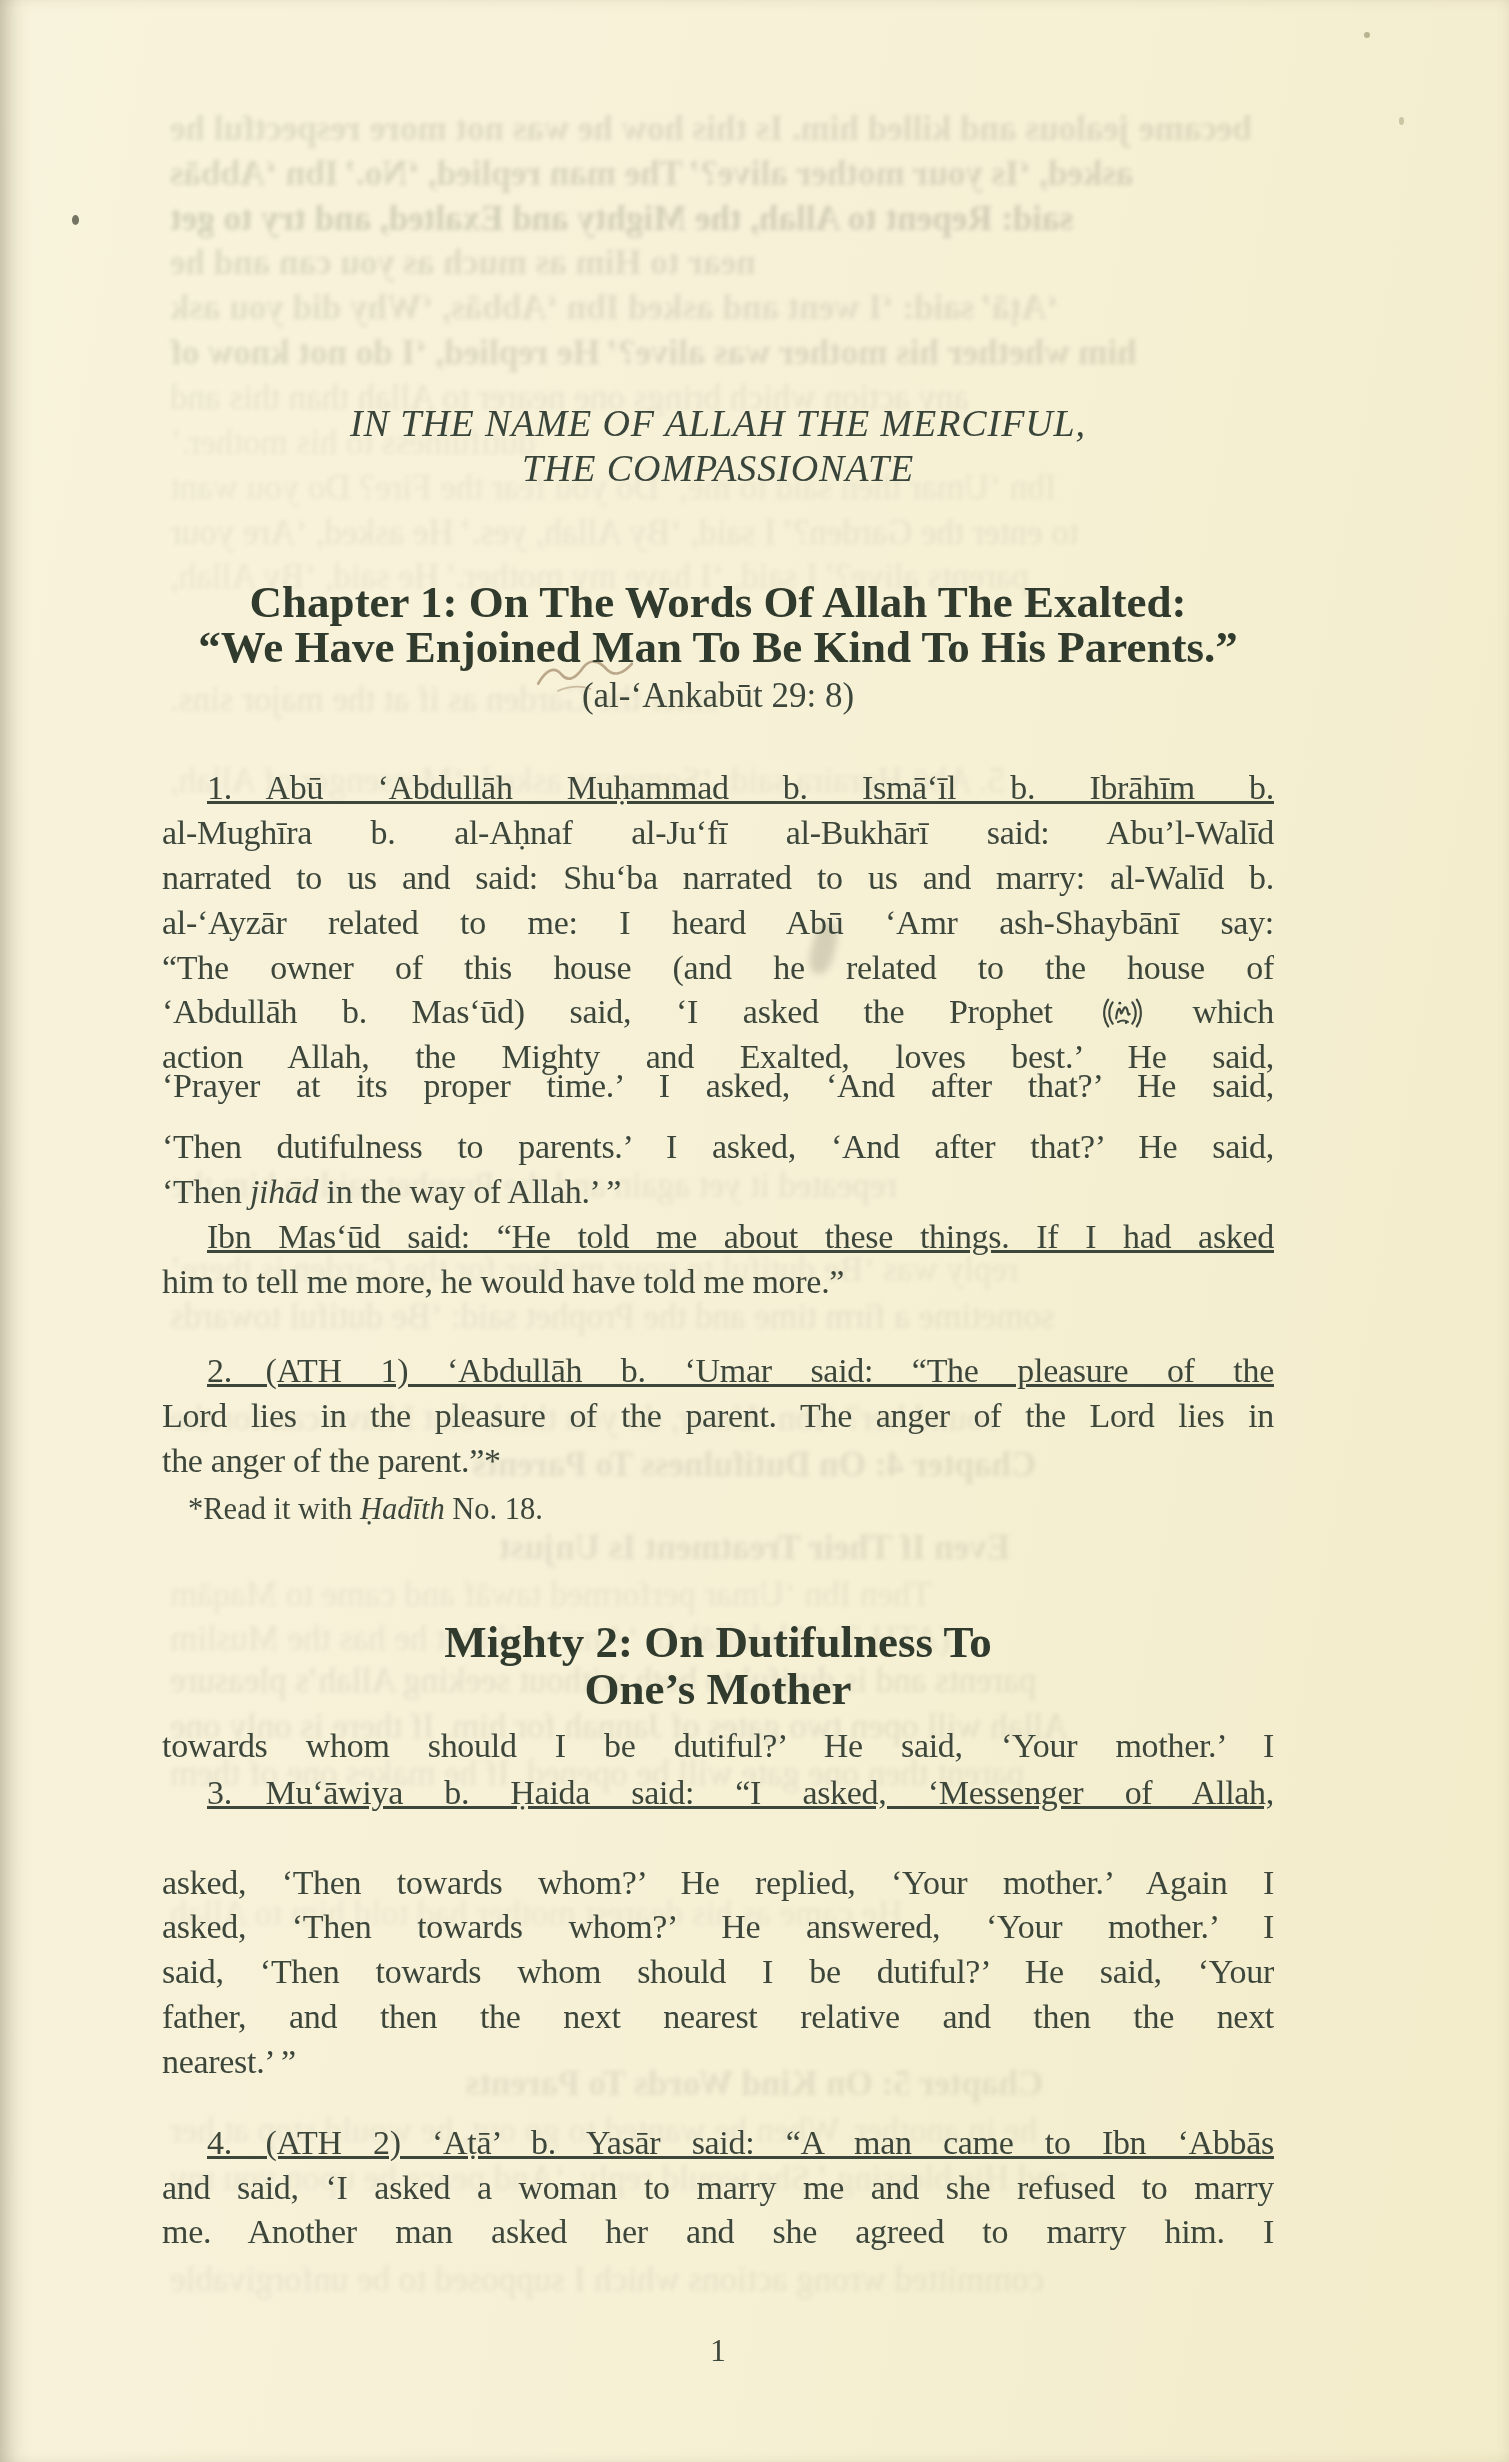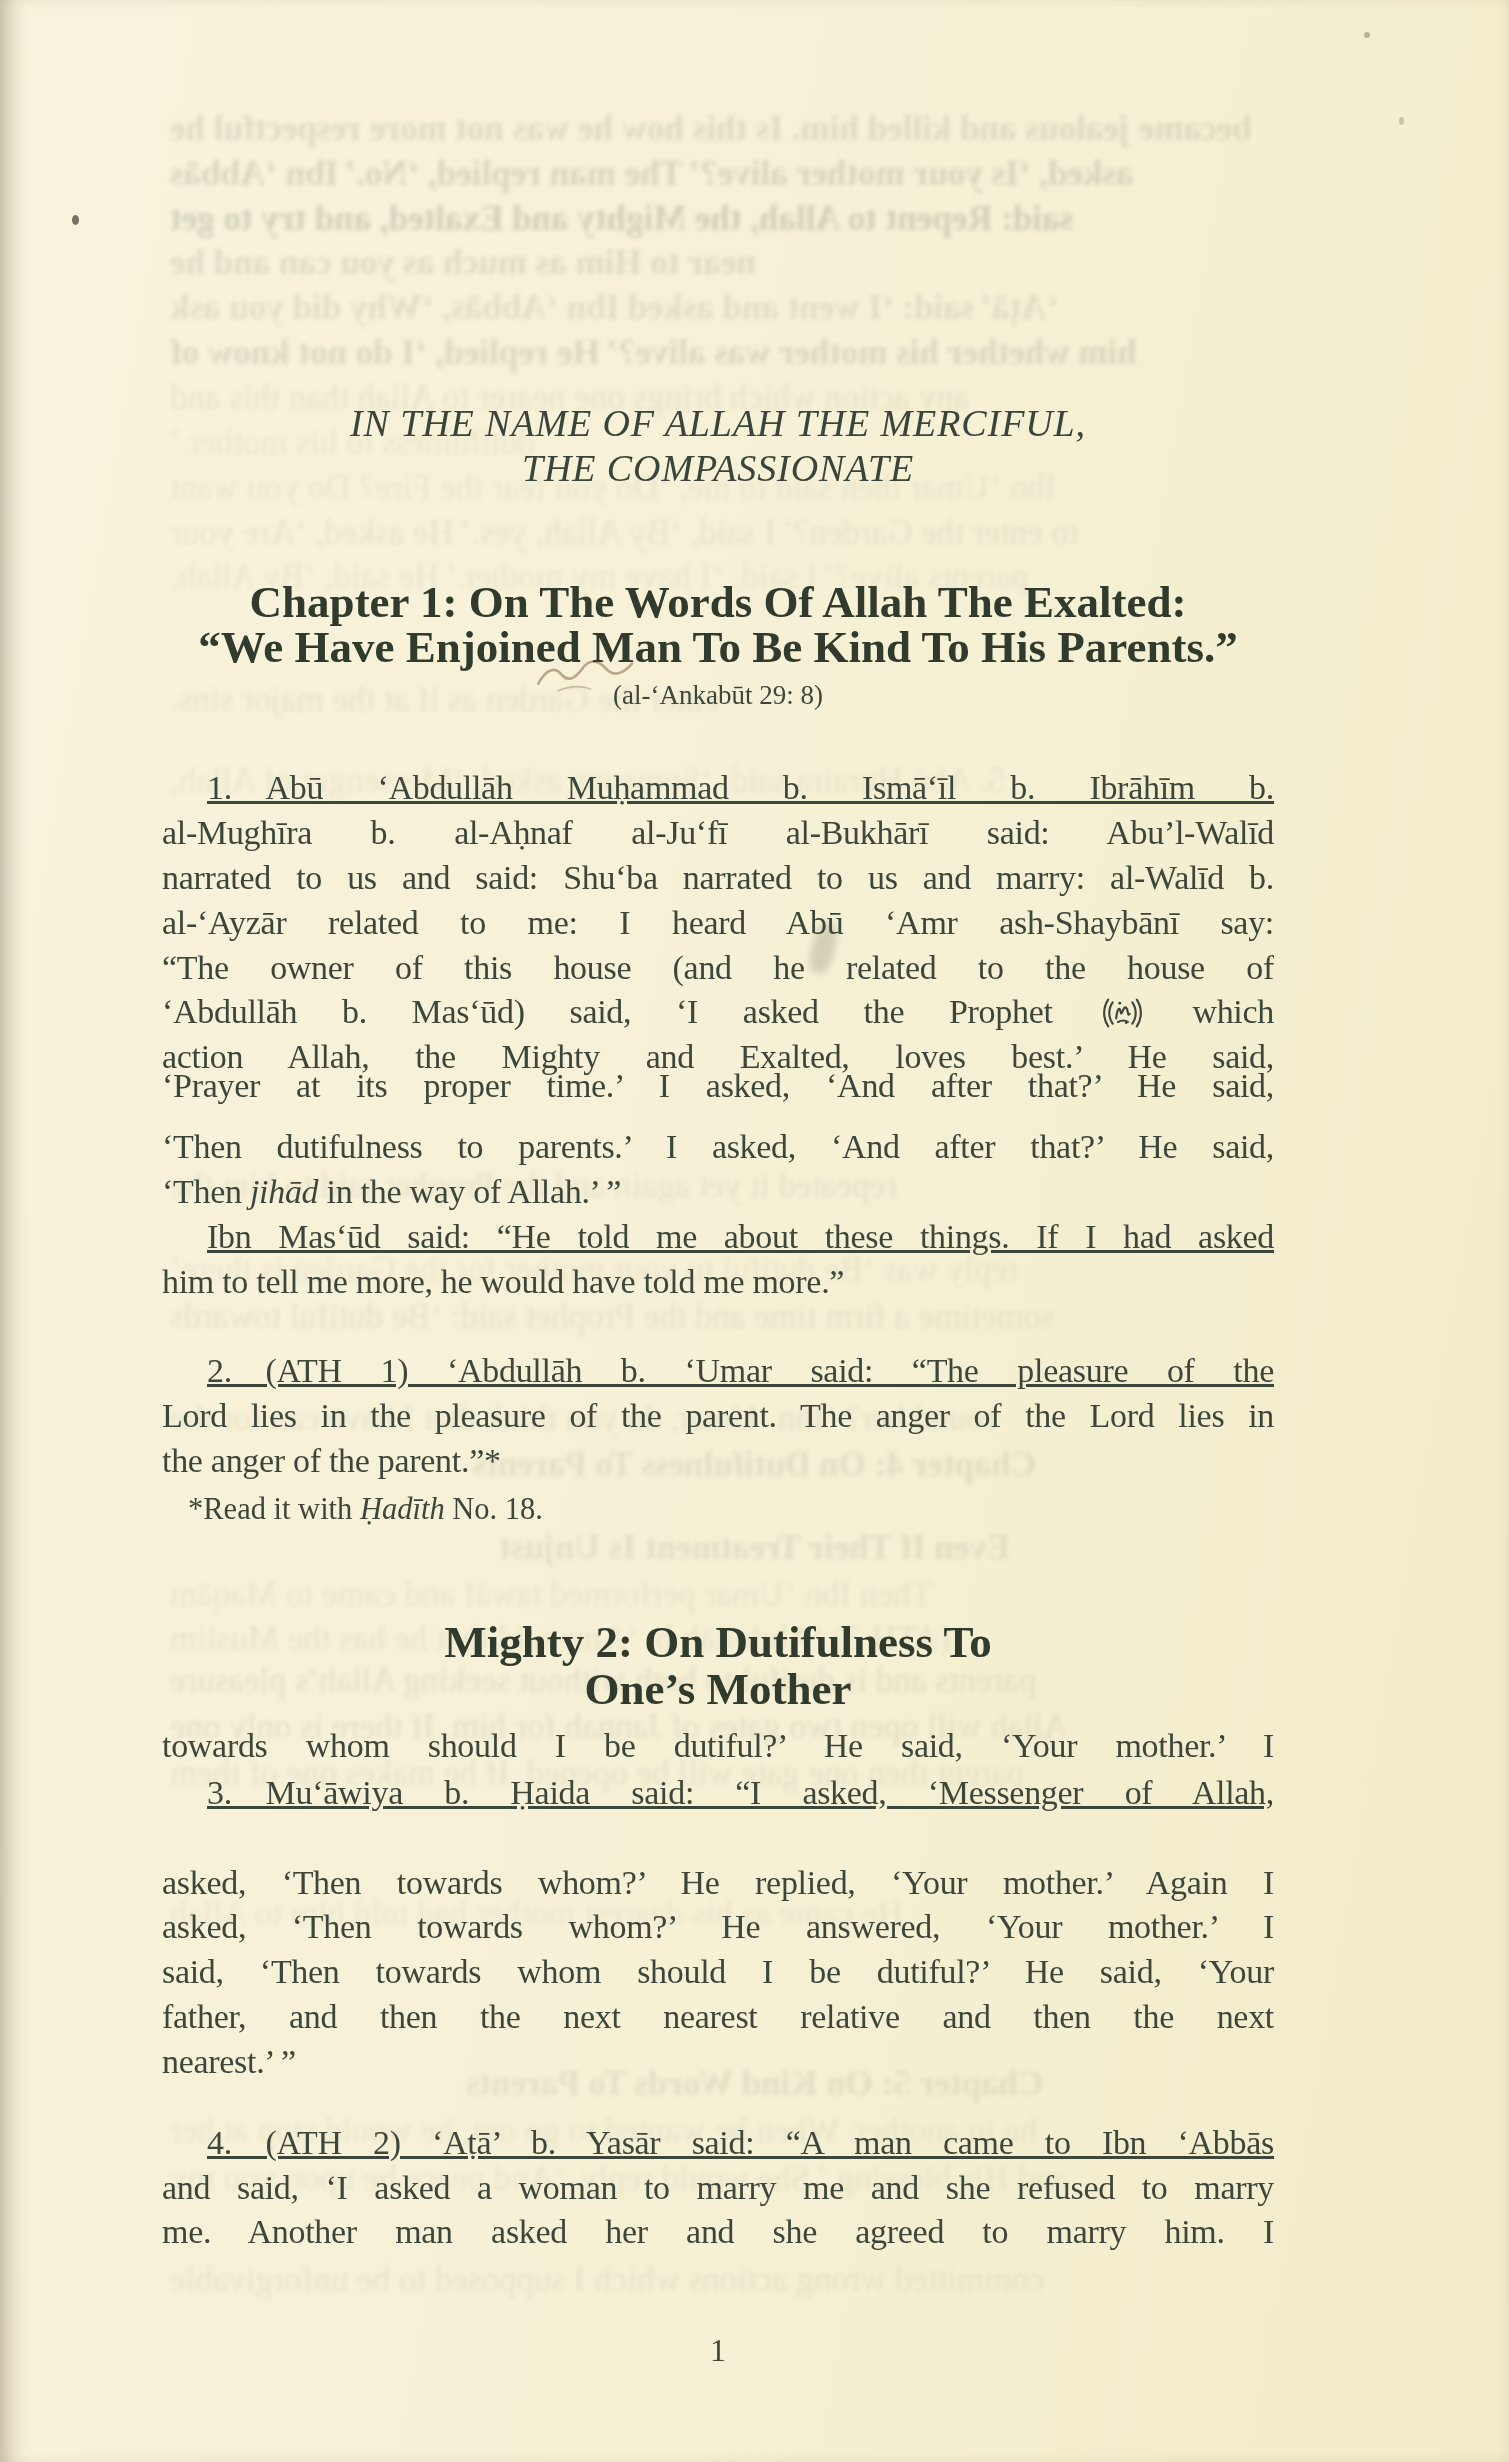--- a/index.html
+++ b/index.html
@@ -29,21 +29,21 @@
   .ind{text-indent:45px;text-decoration:underline;}
   .bis{
     position:absolute; left:0; width:1112px; text-align:center; font-style:italic;
     font-size:38px; letter-spacing:0.9px; height:47px; line-height:47px; color:#39443a;
   }
   .chap{
     position:absolute; left:0; width:1112px; text-align:center; font-weight:bold;
     font-size:45px; height:47px; line-height:47px; color:#303a2d; letter-spacing:0;
   }
   .cite{
-    position:absolute; left:0; width:1112px; text-align:center; font-size:27px;
+    position:absolute; left:0; width:1112px; text-align:center; font-size:35px;
     height:45px; line-height:45px;
   }
   .fn{
     position:absolute; left:26px; width:987px; font-size:30.5px; height:41px; line-height:41px;
   }
   .pagenum{
     position:absolute; left:0; top:2332px; width:1112px; text-align:center; font-size:32px;
   }
   .honorific{
     display:inline-block; width:43px; height:34px; vertical-align:-7.2px; margin:0 3.6px;

